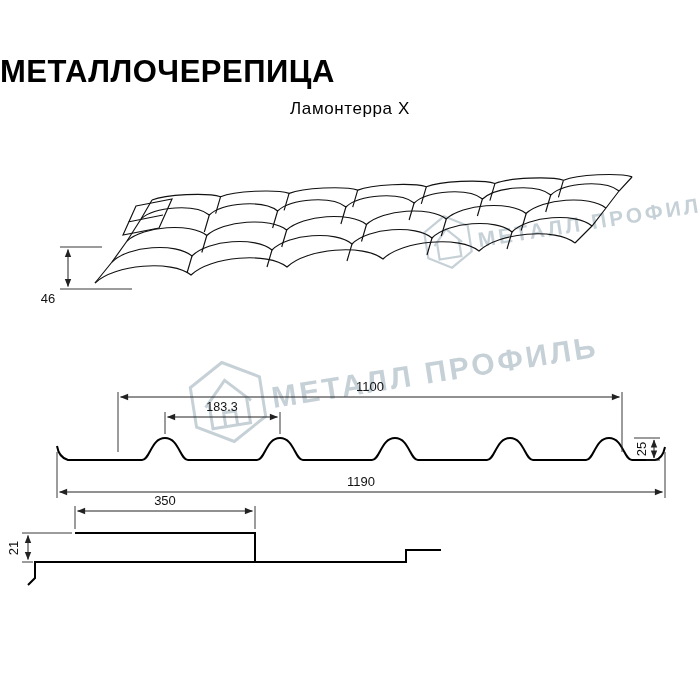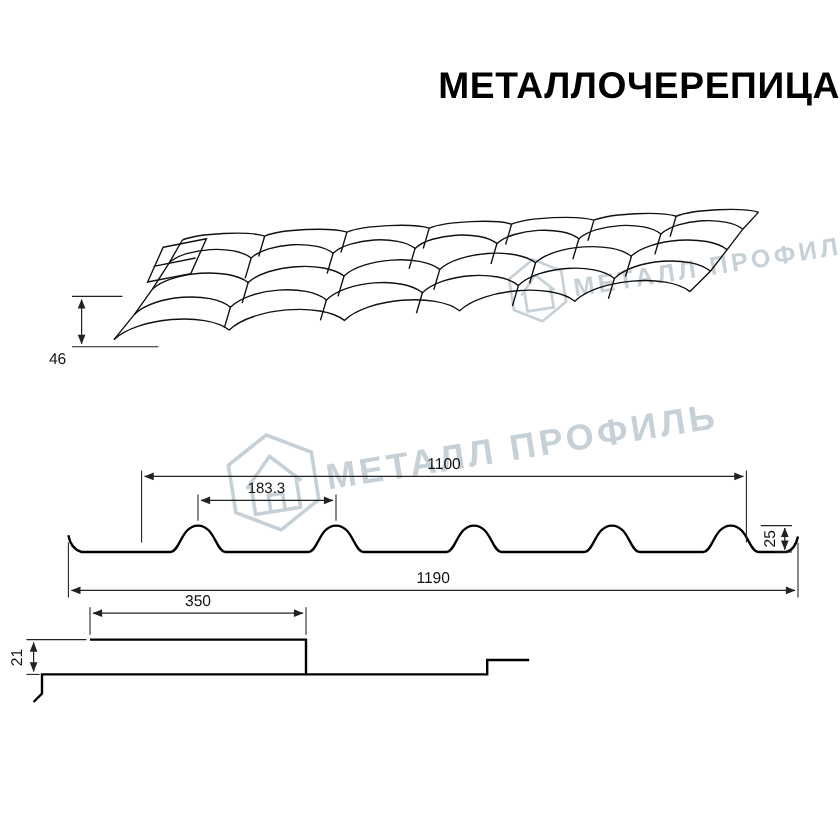--- a/index.html
+++ b/index.html
@@ -1,37 +1,38 @@
 <!DOCTYPE html>
 <html><head>
 <meta charset="utf-8">
 <style>
   html,body{margin:0;padding:0;background:#fff}
   .page{position:relative;width:700px;height:700px;background:#fff;overflow:hidden;
         font-family:"Liberation Sans",sans-serif;color:#000}
-  .title{position:absolute;top:54px;left:0;width:100%;text-align:right;
+  .title{position:absolute;top:54px;left:0;width:100%;text-align:left;
          font-size:31px;font-weight:800;letter-spacing:.5px}
   .subtitle{position:absolute;top:99px;left:0;width:100%;text-align:center;
             font-size:17px;letter-spacing:.6px}
   svg.canvas{position:absolute;top:0;left:0}
   .ext{stroke:#222;stroke-width:.9;fill:none}
   .dim{stroke:#222;stroke-width:1;fill:none}
   .draw{stroke:#111;stroke-width:1.15;fill:none}
   .prof{stroke:#000;stroke-width:2;fill:none}
   .dimtext{font-size:13px;fill:#111}
   .dimtext.small{font-size:12.5px}
   .wm{opacity:.78}
   .wmtext{font-weight:bold;letter-spacing:3px}
 </style>
 </head>
 <body>
 
 <div class="page">
 
 <div class="title">МЕТАЛЛОЧЕРЕПИЦА</div>
+<div class="subtitle">Ламонтерра X</div>
 
 <svg class="canvas" width="700" height="700" viewBox="0 0 700 700">
 
   <defs>
     <marker id="ar" viewBox="0 0 10 10" refX="9.5" refY="5" markerWidth="10" markerHeight="8" orient="auto-start-reverse">
       <path d="M0,1 L10,5 L0,9 z" fill="#222"></path>
     </marker>
   </defs>
 
   <g class="wm" transform="rotate(-9 228 402)" fill="#b7c4cc" stroke="#b7c4cc">

